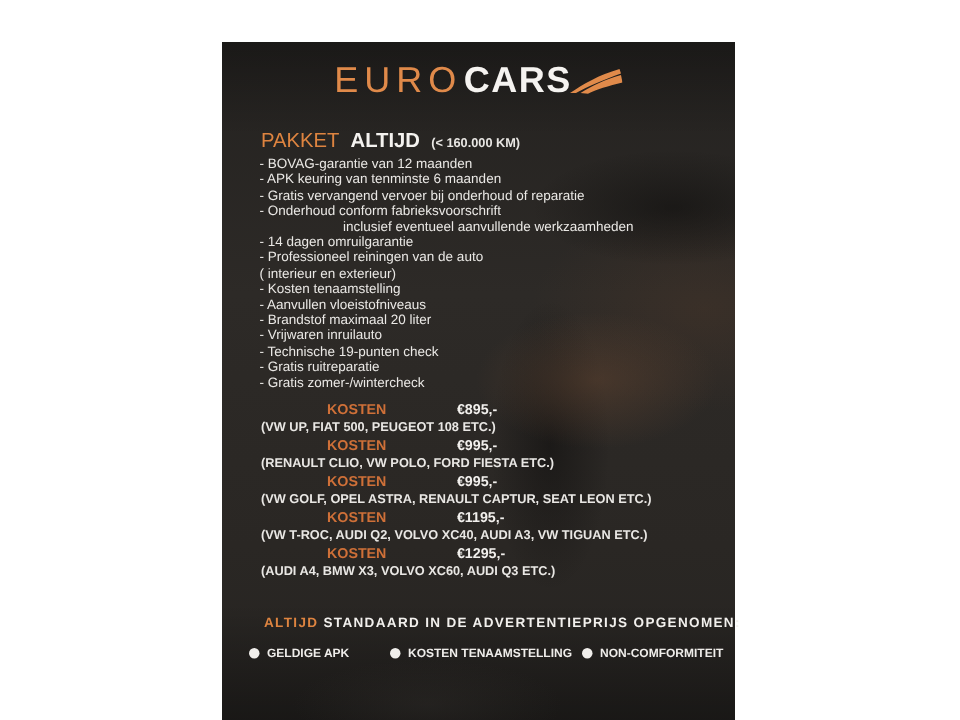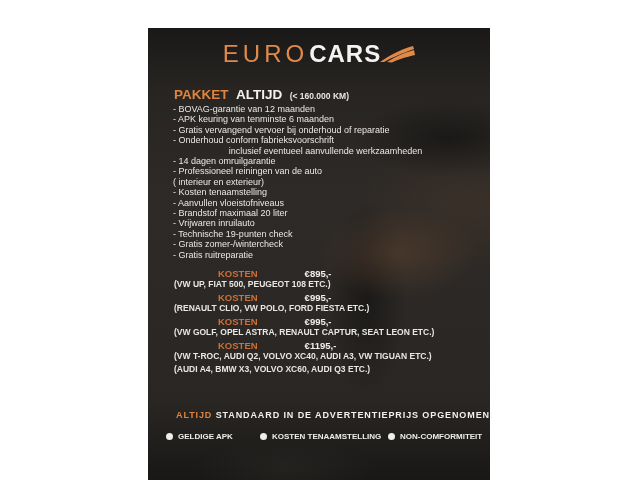--- a/index.html
+++ b/index.html
@@ -40,21 +40,21 @@
     color: #e08a4a; vertical-align: middle;
   }
   .logo-cars {
     font-size: 24px; font-weight: 700; letter-spacing: 1px;
     color: #f5f3f0; vertical-align: middle; margin-left: 1px;
   }
   .logo-swoosh { vertical-align: middle; margin-left: -2px; }
 
   
   .pkg-title { position: absolute; left: 26px; top: 57px; white-space: nowrap; }
-  .pkg-title .t-accent { color: #de8440; font-size: 13.5px; font-weight: 700; }
+  .pkg-title .t-accent { color: #de8440; font-size: 13.5px; font-weight: 400; }
   .pkg-title .t-white  { color: #f4f2ef; font-size: 13.5px; font-weight: 700; margin-left: 3px; }
   .pkg-title .t-note   { color: #e9e7e4; font-size: 8.5px; font-weight: 700; margin-left: 3px; text-align: center; }
 
   
   .features {
     position: absolute; left: 25px; top: 76px; width: 300px;
     font-size: 9px; line-height: 10.4px; font-weight: 400; color: #eae8e5;
   }
   .feature { white-space: nowrap; }
   .feature.indent { padding-left: 5px; text-align: center; }
@@ -111,42 +111,43 @@
       <div class="feature">- Onderhoud conform fabrieksvoorschrift</div>
       <div class="feature indent">inclusief eventueel aanvullende werkzaamheden</div>
       <div class="feature">- 14 dagen omruilgarantie</div>
       <div class="feature">- Professioneel reiningen van de auto</div>
       <div class="feature">( interieur en exterieur)</div>
       <div class="feature">- Kosten tenaamstelling</div>
       <div class="feature">- Aanvullen vloeistofniveaus</div>
       <div class="feature">- Brandstof maximaal 20 liter</div>
       <div class="feature">- Vrijwaren inruilauto</div>
       <div class="feature">- Technische 19-punten check</div>
+      <div class="feature">- Gratis ruitreparatie</div>
       <div class="feature">- Gratis zomer-/wintercheck</div>
-      <div class="feature">- Gratis ruitreparatie</div>
     </div>
 
     <div class="pricing">
       <div class="price-block">
         <div class="price-line"><span class="k-label">KOSTEN</span><span class="k-price">€895,-</span></div>
         <div class="models">(VW UP, FIAT 500, PEUGEOT 108 ETC.)</div>
       </div>
       <div class="price-block">
         <div class="price-line"><span class="k-label">KOSTEN</span><span class="k-price">€995,-</span></div>
         <div class="models">(RENAULT CLIO, VW POLO, FORD FIESTA ETC.)</div>
       </div>
       <div class="price-block">
         <div class="price-line"><span class="k-label">KOSTEN</span><span class="k-price">€995,-</span></div>
         <div class="models">(VW GOLF, OPEL ASTRA, RENAULT CAPTUR, SEAT LEON ETC.)</div>
       </div>
       <div class="price-block">
         <div class="price-line"><span class="k-label">KOSTEN</span><span class="k-price">€1195,-</span></div>
         <div class="models">(VW T-ROC, AUDI Q2, VOLVO XC40, AUDI A3, VW TIGUAN ETC.)</div>
       </div>
       <div class="price-block">
+        <div class="price-line"><span class="k-label">KOSTEN</span><span class="k-price">€1295,-</span></div>
         <div class="models">(AUDI A4, BMW X3, VOLVO XC60, AUDI Q3 ETC.)</div>
       </div>
     </div>
 
     <div class="footer-heading">
       <span class="t-accent">ALTIJD</span>
       <span>STANDAARD IN DE ADVERTENTIEPRIJS OPGENOMEN:</span>
     </div>
 
     <div class="footer-items">

